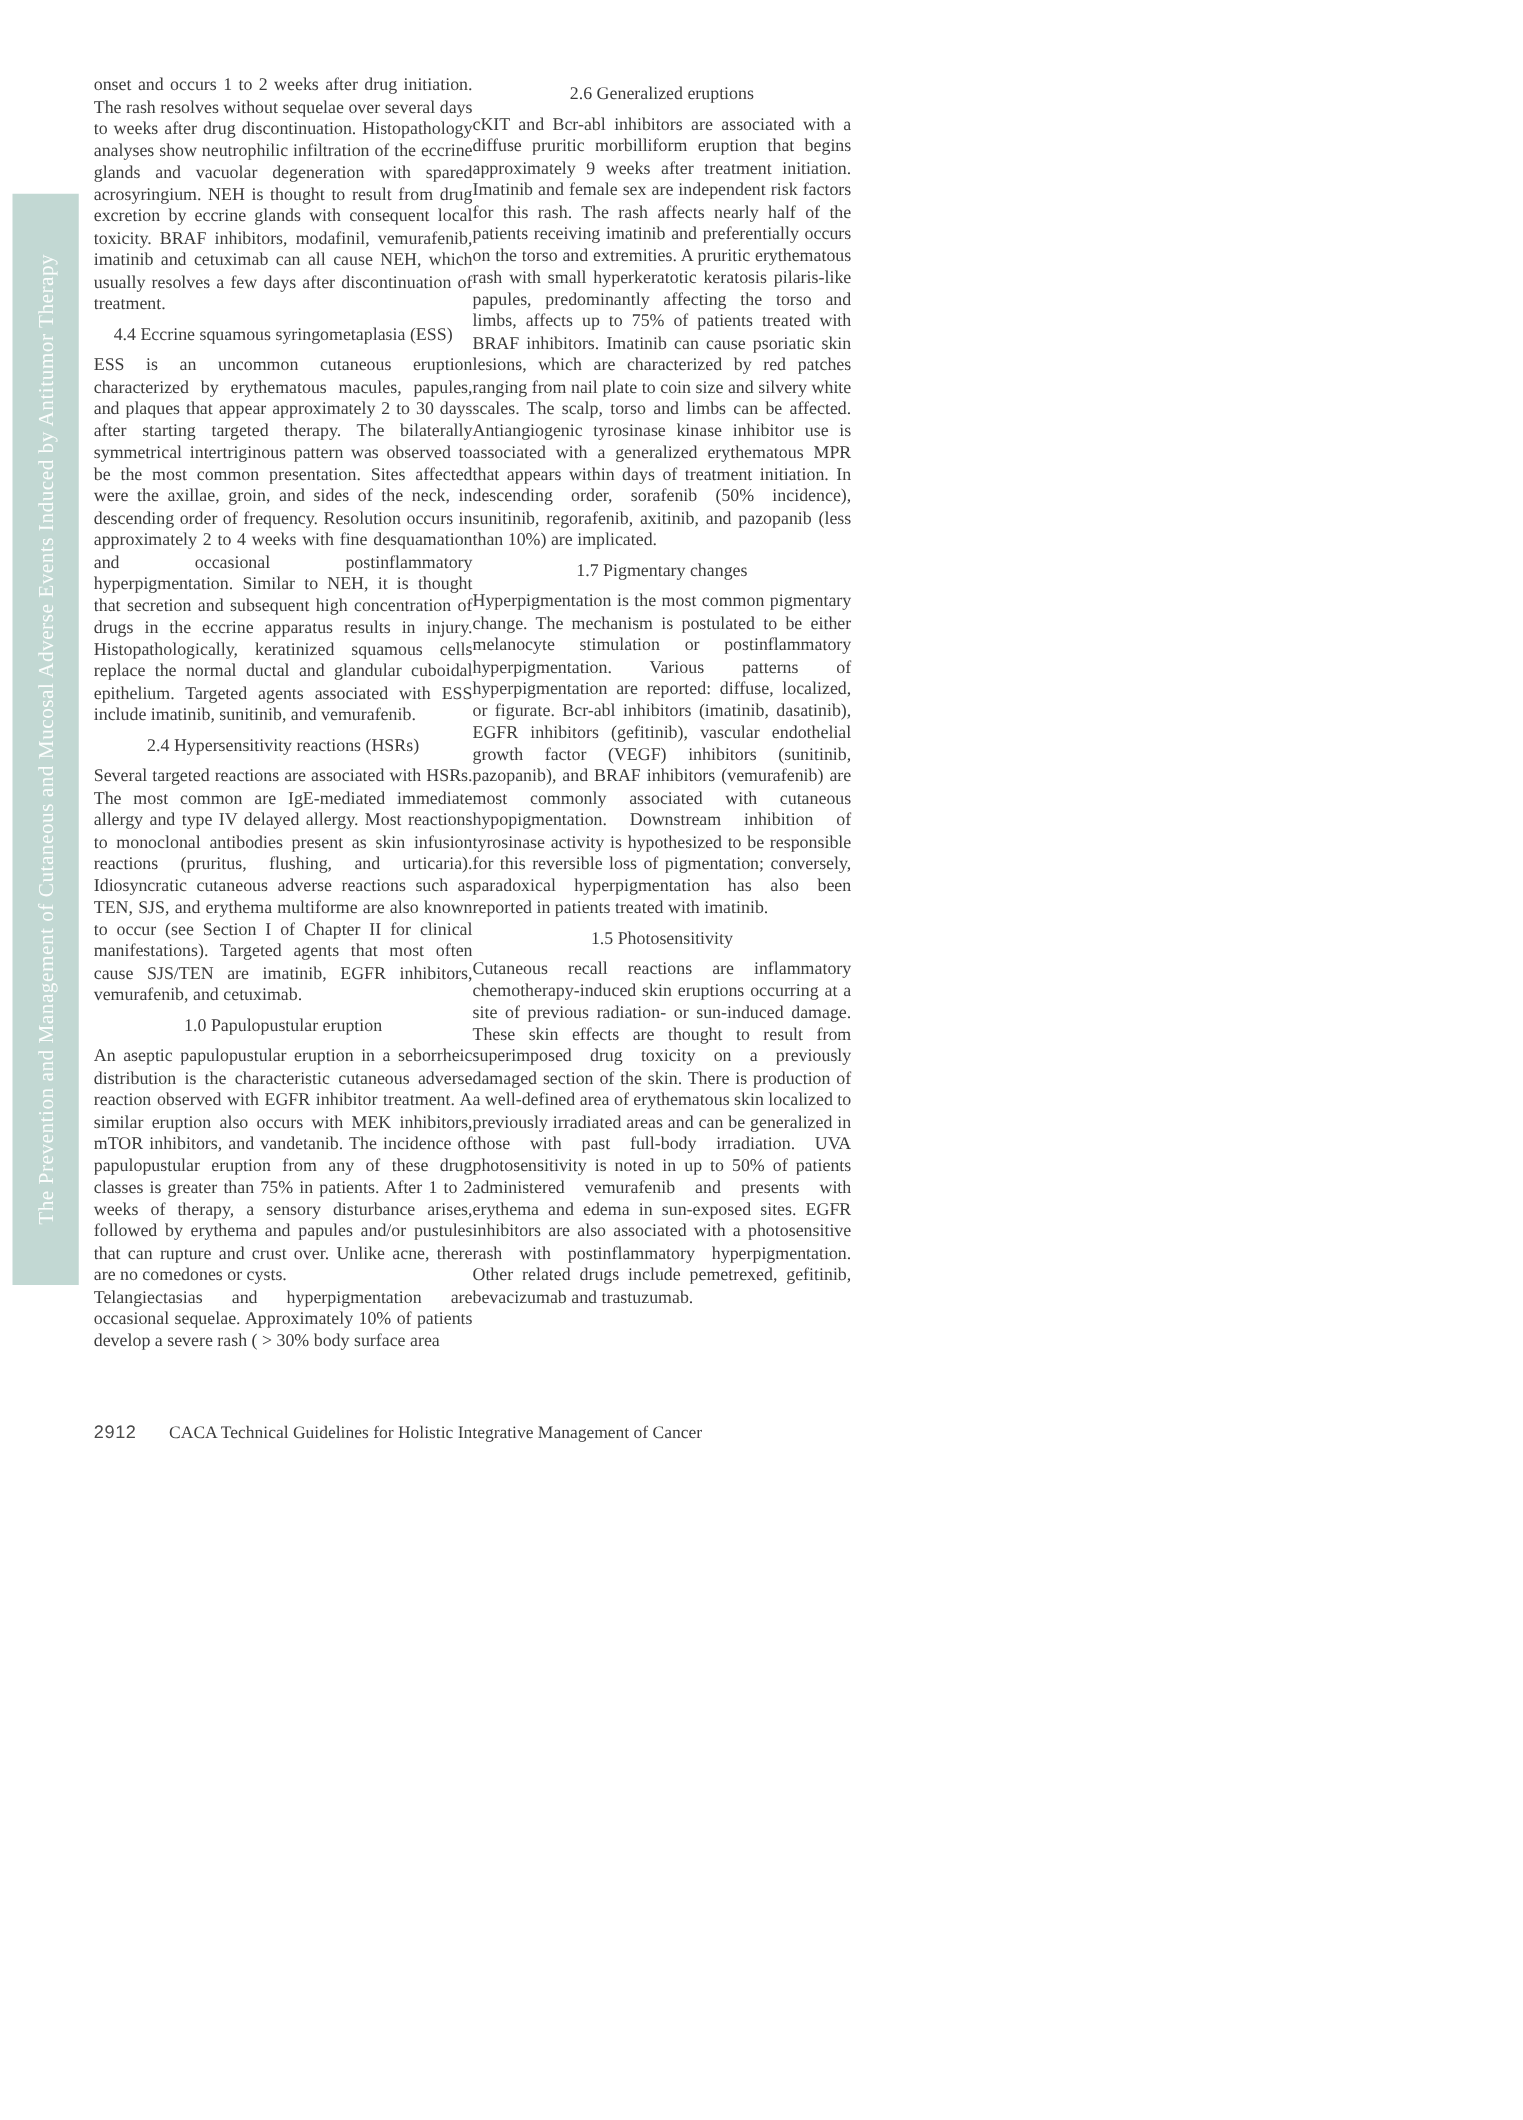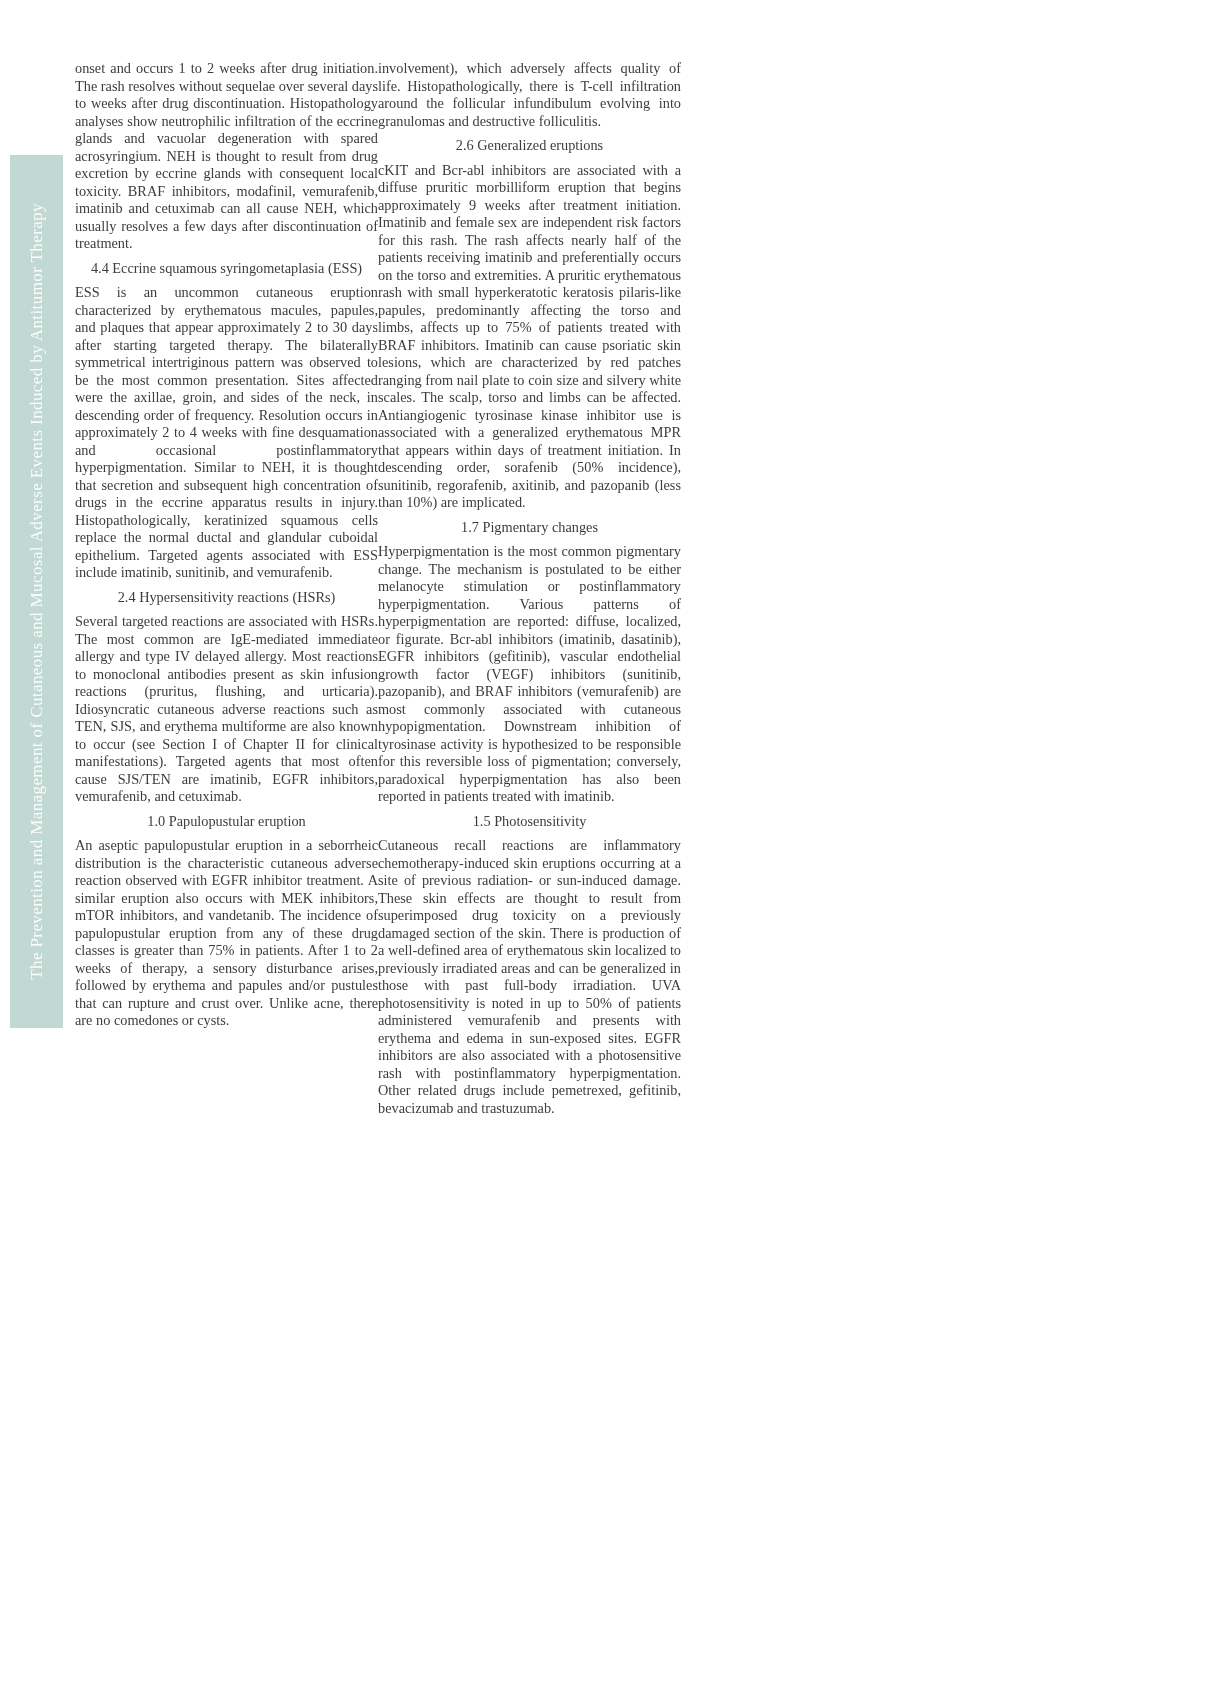--- a/index.html
+++ b/index.html
@@ -84,26 +84,30 @@
 
   <main class="content">
     <div class="column" id="col-left">
         <p class="para">onset and occurs 1 to 2 weeks after drug initiation. The rash resolves without sequelae over several days to weeks after drug discontinuation. Histopathology analyses show neutrophilic infiltration of the eccrine glands and vacuolar degeneration with spared acrosyringium. NEH is thought to result from drug excretion by eccrine glands with consequent local toxicity. BRAF inhibitors, modafinil, vemurafenib, imatinib and cetuximab can all cause NEH, which usually resolves a few days after discontinuation of treatment.</p>
         <h2 class="section-heading">4.4 Eccrine squamous syringometaplasia (ESS)</h2>
         <p class="para">ESS is an uncommon cutaneous eruption characterized by erythematous macules, papules, and plaques that appear approximately 2 to 30 days after starting targeted therapy. The bilaterally symmetrical intertriginous pattern was observed to be the most common presentation. Sites affected were the axillae, groin, and sides of the neck, in descending order of frequency. Resolution occurs in approximately 2 to 4 weeks with fine desquamation and occasional postinflammatory hyperpigmentation. Similar to NEH, it is thought that secretion and subsequent high concentration of drugs in the eccrine apparatus results in injury. Histopathologically, keratinized squamous cells replace the normal ductal and glandular cuboidal epithelium. Targeted agents associated with ESS include imatinib, sunitinib, and vemurafenib.</p>
         <h2 class="section-heading">2.4 Hypersensitivity reactions (HSRs)</h2>
         <p class="para">Several targeted reactions are associated with HSRs. The most common are IgE-mediated immediate allergy and type IV delayed allergy. Most reactions to monoclonal antibodies present as skin infusion reactions (pruritus, flushing, and urticaria). Idiosyncratic cutaneous adverse reactions such as TEN, SJS, and erythema multiforme are also known to occur (see Section I of Chapter II for clinical manifestations). Targeted agents that most often cause SJS/TEN are imatinib, EGFR inhibitors, vemurafenib, and cetuximab.</p>
         <h2 class="section-heading">1.0 Papulopustular eruption</h2>
         <p class="para">An aseptic papulopustular eruption in a seborrheic distribution is the characteristic cutaneous adverse reaction observed with EGFR inhibitor treatment. A similar eruption also occurs with MEK inhibitors, mTOR inhibitors, and vandetanib. The incidence of papulopustular eruption from any of these drug classes is greater than 75% in patients. After 1 to 2 weeks of therapy, a sensory disturbance arises, followed by erythema and papules and/or pustules that can rupture and crust over. Unlike acne, there are no comedones or cysts.</p>
+        <p class="para">Telangiectasias and hyperpigmentation are occasional sequelae. Approximately 10% of patients develop a severe rash ( &gt; 30% body surface area</p>
       </div>
     <div class="column" id="col-right">
-        <p class="para">involvement), which adversely affects quality of life. Histopathologically, there is T-cell infiltration around the follicular infundibulum evolving into granulomas and destructive folliculitis.</p>
         <h2 class="section-heading">2.6 Generalized eruptions</h2>
         <p class="para">cKIT and Bcr-abl inhibitors are associated with a diffuse pruritic morbilliform eruption that begins approximately 9 weeks after treatment initiation. Imatinib and female sex are independent risk factors for this rash. The rash affects nearly half of the patients receiving imatinib and preferentially occurs on the torso and extremities. A pruritic erythematous rash with small hyperkeratotic keratosis pilaris-like papules, predominantly affecting the torso and limbs, affects up to 75% of patients treated with BRAF inhibitors. Imatinib can cause psoriatic skin lesions, which are characterized by red patches ranging from nail plate to coin size and silvery white scales. The scalp, torso and limbs can be affected. Antiangiogenic tyrosinase kinase inhibitor use is associated with a generalized erythematous MPR that appears within days of treatment initiation. In descending order, sorafenib (50% incidence), sunitinib, regorafenib, axitinib, and pazopanib (less than 10%) are implicated.</p>
         <h2 class="section-heading">1.7 Pigmentary changes</h2>
         <p class="para">Hyperpigmentation is the most common pigmentary change. The mechanism is postulated to be either melanocyte stimulation or postinflammatory hyperpigmentation. Various patterns of hyperpigmentation are reported: diffuse, localized, or figurate. Bcr-abl inhibitors (imatinib, dasatinib), EGFR inhibitors (gefitinib), vascular endothelial growth factor (VEGF) inhibitors (sunitinib, pazopanib), and BRAF inhibitors (vemurafenib) are most commonly associated with cutaneous hypopigmentation. Downstream inhibition of tyrosinase activity is hypothesized to be responsible for this reversible loss of pigmentation; conversely, paradoxical hyperpigmentation has also been reported in patients treated with imatinib.</p>
         <h2 class="section-heading">1.5 Photosensitivity</h2>
         <p class="para">Cutaneous recall reactions are inflammatory chemotherapy-induced skin eruptions occurring at a site of previous radiation- or sun-induced damage. These skin effects are thought to result from superimposed drug toxicity on a previously damaged section of the skin. There is production of a well-defined area of erythematous skin localized to previously irradiated areas and can be generalized in those with past full-body irradiation. UVA photosensitivity is noted in up to 50% of patients administered vemurafenib and presents with erythema and edema in sun-exposed sites. EGFR inhibitors are also associated with a photosensitive rash with postinflammatory hyperpigmentation. Other related drugs include pemetrexed, gefitinib, bevacizumab and trastuzumab.</p>
       </div>
   </main>
 
+  <footer class="footer">
+    <span class="page-num">2912</span>
+    <span class="book-title">CACA Technical Guidelines for Holistic Integrative Management of Cancer</span>
+  </footer>
 
 </div>
 
 </body></html>

